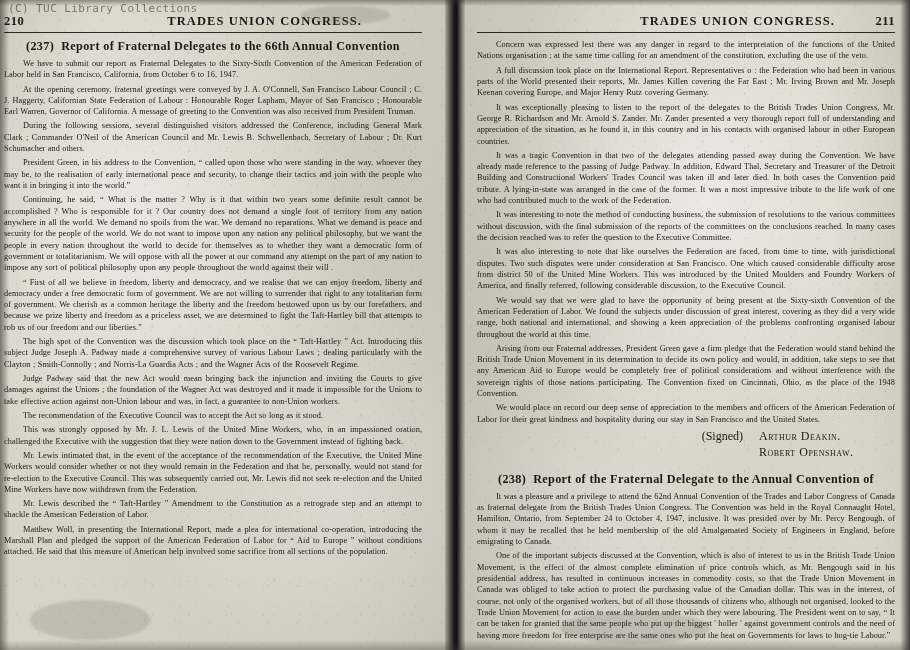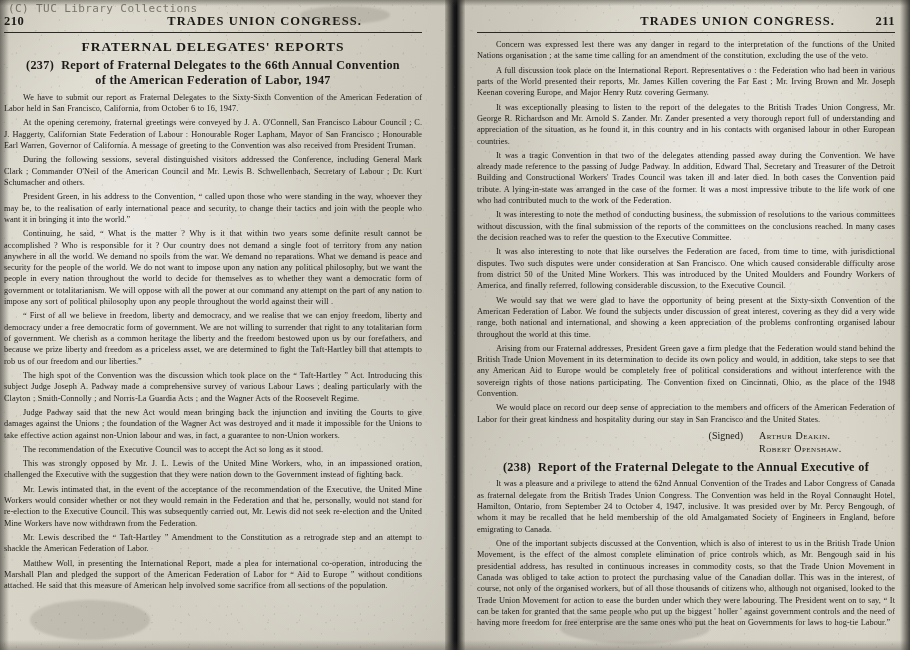--- a/index.html
+++ b/index.html
@@ -132,22 +132,22 @@
     line-height: 1.365;
     text-align: justify;
     margin: 0 0 3.0px 0;
     text-indent: 19px;
     letter-spacing: 0.04px;
     word-spacing: 0.3px;
   }
 
   .signature {
     margin-top: 4px;
-    margin-bottom: 4px;
-    font-size: 10px;
+    margin-bottom: 11px;
+    font-size: 12px;
     text-align: right;
     line-height: 1.33;
     padding-right: 18px;
   }
   .signature .signed-label { margin-right: 16px; }
   .signature .sig-line { display: block; }
   .signature .name {
     font-variant: small-caps;
     letter-spacing: 0.5px;
     display: inline-block;
@@ -189,25 +189,23 @@
 
   <div class="col col-left">
 
     <div class="runhead">
       <span class="folio">210</span>
       <span class="rh-title">TRADES UNION CONGRESS.</span>
       <span class="folio-right"></span>
     </div>
     <div class="rule"></div>
 
-    <h1 class="section-title">FRATERNAL DELEGATES' REPORTS</h1>
 
     <h2 class="report-title">
       <span class="num">(237)</span><span>Report of Fraternal Delegates to the 66th Annual Convention</span><br>
-      <span>of the American Federation of Labor, 1947</span>
     </h2>
 
     <p class="para">We have to submit our report as Fraternal Delegates to the Sixty-Sixth Convention of the American Federation of Labor held in San Francisco, California, from October 6 to 16, 1947.</p>
     <p class="para">At the opening ceremony, fraternal greetings were conveyed by J. A. O'Connell, San Francisco Labour Council ; C. J. Haggerty, Californian State Federation of Labour : Honourable Roger Lapham, Mayor of San Francisco ; Honourable Earl Warren, Governor of California.   A message of greeting to the Convention was also received from President Truman.</p>
     <p class="para">During the following sessions, several distinguished visitors addressed the Conference, including General Mark Clark ; Commander O'Neil of the American Council and Mr. Lewis B. Schwellenbach, Secretary of Labour ; Dr. Kurt Schumacher and others.</p>
     <p class="para">President Green, in his address to the Convention, “ called upon those who were standing in the way, whoever they may be, to the realisation of early international peace and security, to change their tactics and join with the people who want it in bringing it into the world.”</p>
     <p class="para">Continuing, he said, “ What is the matter ?   Why is it that within two years some definite result cannot be accomplished ?   Who is responsible for it ?   Our country does not demand a single foot of territory from any nation anywhere in all the world.   We demand no spoils from the war.   We demand no reparations.   What we demand is peace and security for the people of the world.   We do not want to impose upon any nation any political philosophy, but we want the people in every nation throughout the world to decide for themselves as to whether they want a democratic form of government or totalitarianism. We will oppose with all the power at our command any attempt on the part of any nation to impose any sort of political philosophy upon any people throughout the world against their will  .</p>
     <p class="para">“ First of all we believe in freedom, liberty and democracy, and we realise that we can enjoy freedom, liberty and democracy under a free democratic form of government.   We are not willing to surrender that right to any totalitarian form of government.   We cherish as a common heritage the liberty and the freedom bestowed upon us by our forefathers, and because we prize liberty and freedom as a priceless asset, we are determined to fight the Taft-Hartley bill that attempts to rob us of our freedom and our liberties.”</p>
     <p class="para">The high spot of the Convention was the discussion which took place on the “ Taft-Hartley ” Act.   Introducing this subject Judge Joseph A. Padway made a comprehensive survey of various Labour Laws ; dealing particularly with the Clayton ; Smith-Connolly ; and Norris-La Guardia Acts ; and the Wagner Acts of the Roosevelt Regime.</p>
     <p class="para">Judge Padway said that the new Act would mean bringing back the injunction and inviting the Courts to give damages against the Unions ; the foundation of the Wagner Act was destroyed and it made it impossible for the Unions to take effective action against non-Union labour and was, in fact, a guarantee to non-Union workers.</p>
@@ -236,21 +234,21 @@
     <p class="para">We would say that we were glad to have the opportunity of being present at the Sixty-sixth Convention of the American Federation of Labor.   We found the subjects under discussion of great interest, covering as they did a very wide range, both national and international, and showing a keen appreciation of the problems confronting organised labour throughout the world at this time.</p>
     <p class="para">Arising from our Fraternal addresses, President Green gave a firm pledge that the Federation would stand behind the British Trade Union Movement in its determination to decide its own policy and would, in addition, take steps to see that any American Aid to Europe would be completely free of political considerations and without interference with the sovereign rights of those nations participating.   The Convention fixed on Cincinnati, Ohio, as the place of the 1948 Convention.</p>
     <p class="para">We would place on record our deep sense of appreciation to the members and officers of the American Federation of Labor for their great kindness and hospitality during our stay in San Francisco and the United States.</p>
 
     <div class="signature">
       <span class="sig-line"><span class="signed-label">(Signed)</span><span class="name">Arthur Deakin.</span></span>
       <span class="sig-line"><span class="name">Robert Openshaw.</span></span>
     </div>
 
     <h2 class="report-title">
-      <span class="num">(238)</span><span>Report of the Fraternal Delegate to the Annual Executive of</span><br>
+      <span class="num">(238)</span><span>Report of the Fraternal Delegate to the Annual Convention of</span><br>
     </h2>
 
     <p class="para">It was a pleasure and a privilege to attend the 62nd Annual Convention of the Trades and Labor Congress of Canada as fraternal delegate from the British Trades Union Congress. The Convention was held in the Royal Connaught Hotel, Hamilton, Ontario, from September 24 to October 4, 1947, inclusive.   It was presided over by Mr. Percy Bengough, of whom it may be recalled that he held membership of the old Amalgamated Society of Engineers in England, before emigrating to Canada.</p>
     <p class="para">One of the important subjects discussed at the Convention, which is also of interest to us in the British Trade Union Movement, is the effect of the almost complete elimination of price controls which, as Mr. Bengough said in his presidential address, has resulted in continuous increases in commodity costs, so that the Trade Union Movement in Canada was obliged to take action to protect the purchasing value of the Canadian dollar.   This was in the interest, of course, not only of the organised workers, but of all those thousands of citizens who, although not organised, looked to the Trade Union Movement for action to ease the burden under which they were labouring.   The President went on to say, “ It can be taken for granted that the same people who put up the biggest ' holler ' against government controls and the need of having more freedom for free enterprise are the same ones who put the heat on Governments for laws to hog-tie Labour.”</p>
 
   </div>
 
   <div class="gutter"></div>
   <div class="edge-left"></div>
   <div class="edge-right"></div>

